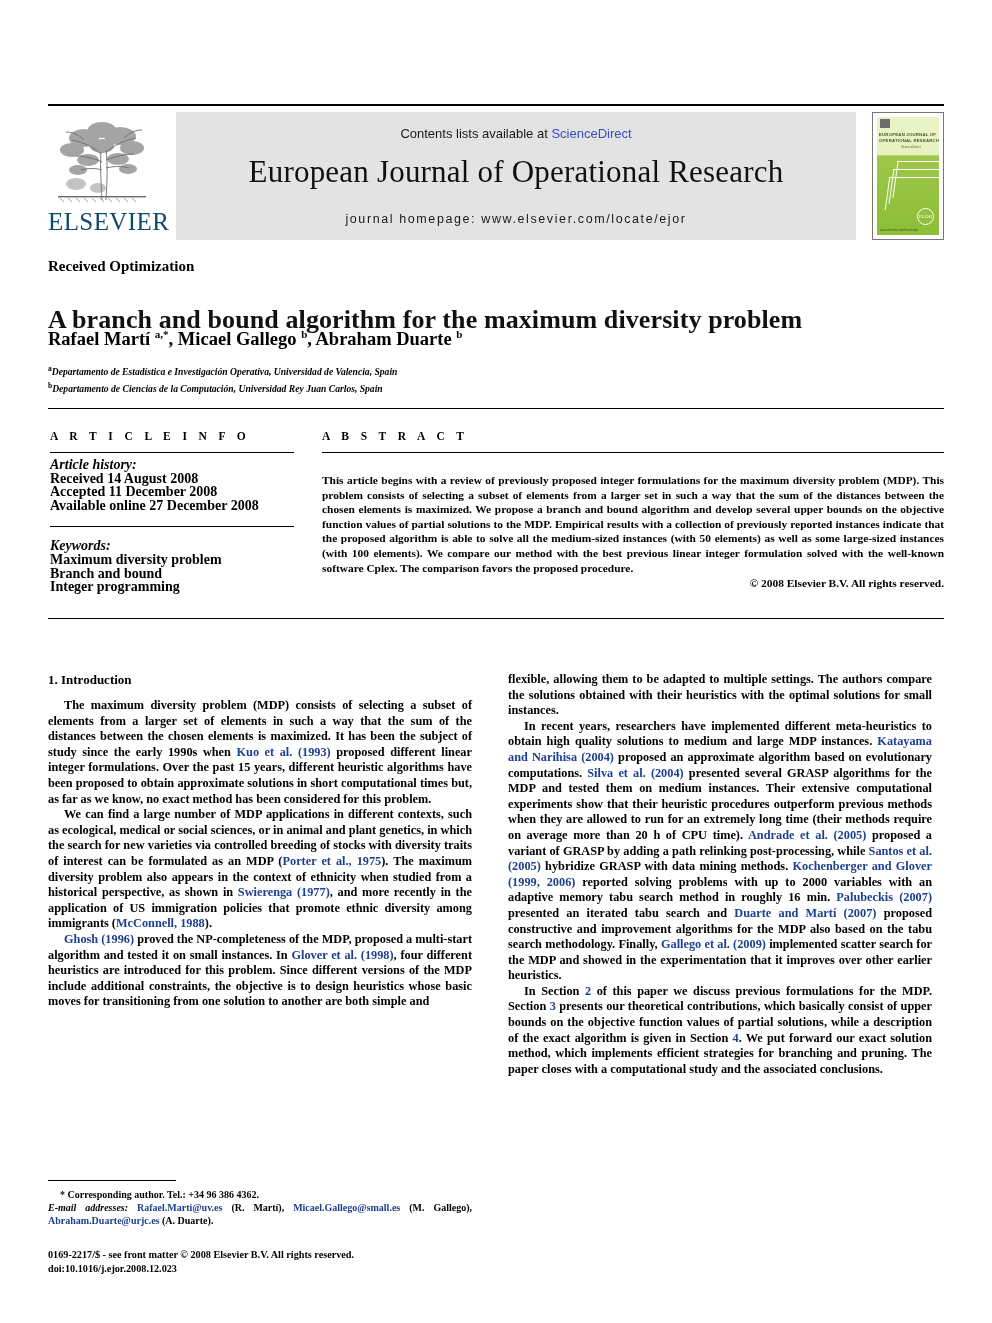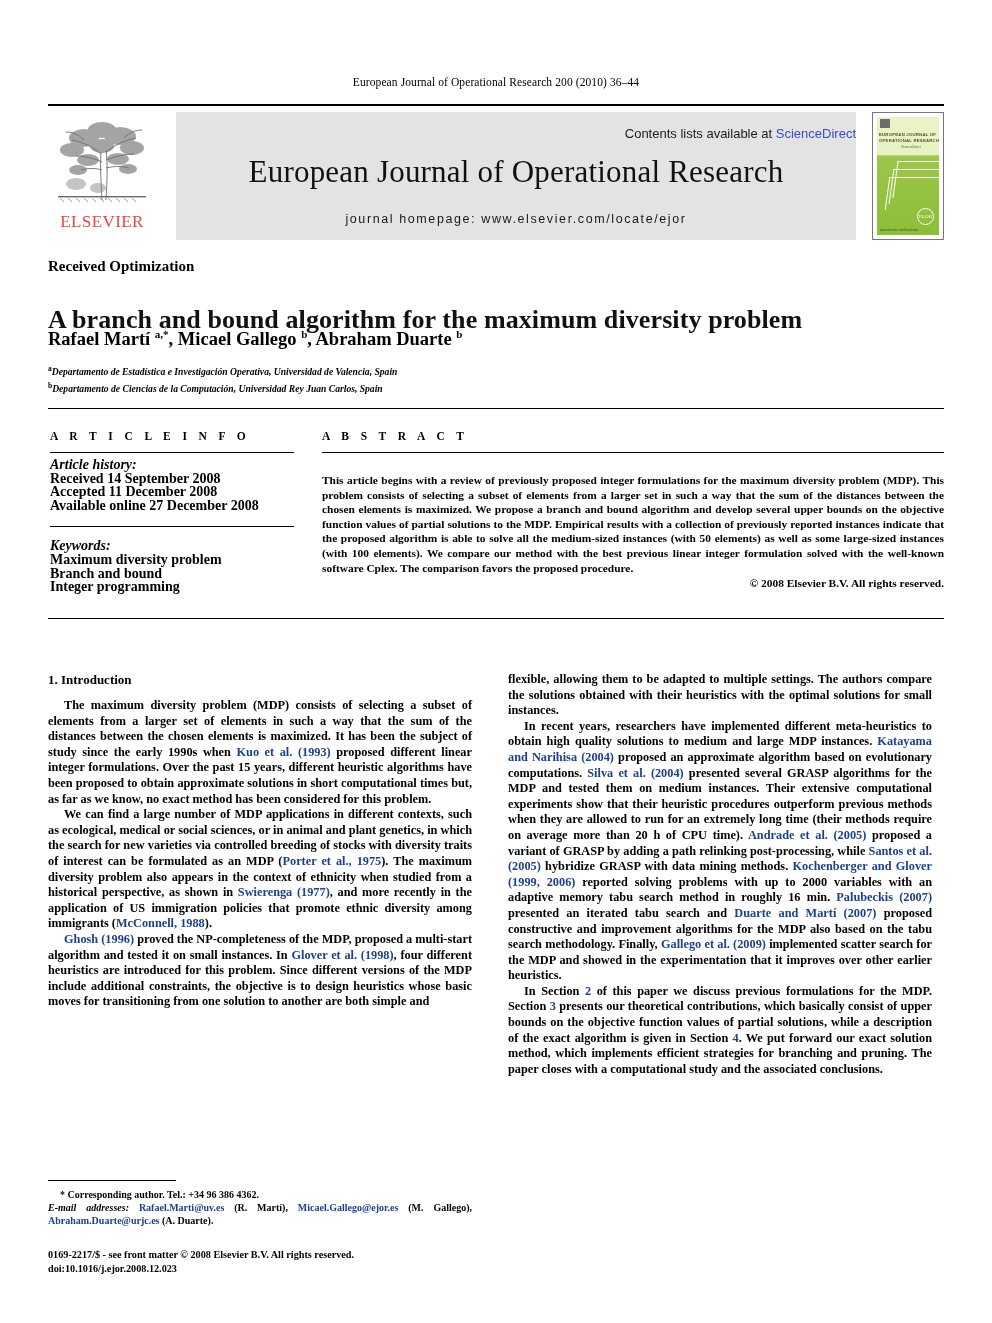--- a/index.html
+++ b/index.html
@@ -59,39 +59,39 @@
     height: 96px;
     overflow: hidden;
   }
   .elsevier-word {
     position: absolute;
     left: 0px;
     top: 96px;
     width: 108px;
     text-align: center;
     font-family: "Liberation Serif", serif;
-    font-size: 17px;
+    font-size: 25px;
     letter-spacing: 0.4px;
-    color: #ef4444;
+    color: #0c4a6e;
     line-height: 28px;
   }
   .gray-banner {
     position: absolute;
     left: 128px;
     top: 6px;
     width: 680px;
     height: 128px;
     background: #e3e3e3;
   }
   .contents-line {
     position: absolute;
     top: 14px;
     left: 0;
     width: 680px;
-    text-align: right;
+    text-align: center;
     font-family: "Liberation Sans", sans-serif;
     font-size: 13px;
     color: #1a1a1a;
   }
   .contents-line .sd {
     color: #3b4cca;
   }
   .journal-title {
     position: absolute;
     top: 42px;
@@ -342,21 +342,20 @@
     line-height: 13.6px;
     font-family: "Liberation Serif", serif;
     font-weight: bold;
   }
 </style>
 </head>
 <body>
 
 <div class="page">
 
-  <div class="running-head">European Journal of Operational Research 200 (2010) 36–44</div>
 
   <div class="masthead">
 
     <div class="elsevier-logo">
       <div class="tree-box">
         <svg width="96" height="96" viewBox="0 0 96 96" xmlns="http://www.w3.org/2000/svg">
           <rect x="0" y="0" width="96" height="96" fill="#ffffff"></rect>
           <g stroke="#5a5a5a" stroke-width="0.8" fill="none">
             <path d="M48 88 C47 70 46 54 47 40"></path>
             <path d="M52 88 C53 70 54 52 52 38"></path>
@@ -424,21 +423,21 @@
     </div>
 
   <div class="info-rule-top"></div>
   <div class="colhead ai-head">A R T I C L E   I N F O</div>
   <div class="colhead ab-head">A B S T R A C T</div>
 
   <div class="ai-col">
     <div class="thin-rule"></div>
     <div class="ai-block" style="padding-top:5px;">
       <div class="ttl">Article history:</div>
-      <div class="ln">Received 14 September 2008</div>
+      <div class="ln">Received 14 August 2008</div>
       <div class="ln">Accepted 11 December 2008</div>
       <div class="ln">Available online 27 December 2008</div>
     </div>
     <div class="thin-rule" style="margin-top:14px;"></div>
     <div class="ai-block" style="padding-top:5px;margin-top:7px;">
       <div class="ttl">Keywords:</div>
       <div class="ln">Maximum diversity problem</div>
       <div class="ln">Branch and bound</div>
       <div class="ln">Integer programming</div>
     </div>
@@ -464,21 +463,21 @@
     <div id="right-paras">
         <p class="body noindent">flexible, allowing them to be adapted to multiple settings. The authors compare the solutions obtained with their heuristics with the optimal solutions for small instances.</p>
         <p class="body">In recent years, researchers have implemented different meta-heuristics to obtain high quality solutions to medium and large MDP instances. <span class="cite">Katayama and Narihisa (2004)</span> proposed an approximate algorithm based on evolutionary computations. <span class="cite">Silva et al. (2004)</span> presented several GRASP algorithms for the MDP and tested them on medium instances. Their extensive computational experiments show that their heuristic procedures outperform previous methods when they are allowed to run for an extremely long time (their methods require on average more than 20 h of CPU time). <span class="cite">Andrade et al. (2005)</span> proposed a variant of GRASP by adding a path relinking post-processing, while <span class="cite">Santos et al. (2005)</span> hybridize GRASP with data mining methods. <span class="cite">Kochenberger and Glover (1999, 2006)</span> reported solving problems with up to 2000 variables with an adaptive memory tabu search method in roughly 16 min. <span class="cite">Palubeckis (2007)</span> presented an iterated tabu search and <span class="cite">Duarte and Martí (2007)</span> proposed constructive and improvement algorithms for the MDP also based on the tabu search methodology. Finally, <span class="cite">Gallego et al. (2009)</span> implemented scatter search for the MDP and showed in the experimentation that it improves over other earlier heuristics.</p>
         <p class="body">In Section <span class="cite">2</span> of this paper we discuss previous formulations for the MDP. Section <span class="cite">3</span> presents our theoretical contributions, which basically consist of upper bounds on the objective function values of partial solutions, while a description of the exact algorithm is given in Section <span class="cite">4</span>. We put forward our exact solution method, which implements efficient strategies for branching and pruning. The paper closes with a computational study and the associated conclusions.</p>
       </div>
   </div>
 
   <div class="foot-rule"></div>
   <div class="footnotes">
     <div class="star">* Corresponding author. Tel.: +34 96 386 4362.</div>
-    <div id="email-line"><span class="ital">E-mail addresses:</span> <span class="em">Rafael.Marti@uv.es</span> (R. Martí), <span class="em">Micael.Gallego@ejor.es</span> (M. Gallego), <span class="em">Abraham.Duarte@urjc.es</span> (A. Duarte).</div>
+    <div id="email-line"><span class="ital">E-mail addresses:</span> <span class="em">Rafael.Marti@uv.es</span> (R. Martí), <span class="em">Micael.Gallego@small.es</span> (M. Gallego), <span class="em">Abraham.Duarte@urjc.es</span> (A. Duarte).</div>
   </div>
 
   <div class="imprint">
     <div>0169-2217/$ - see front matter © 2008 Elsevier B.V. All rights reserved.</div>
     <div>doi:10.1016/j.ejor.2008.12.023</div>
   </div>
 
 </div>
 
 </body></html>

